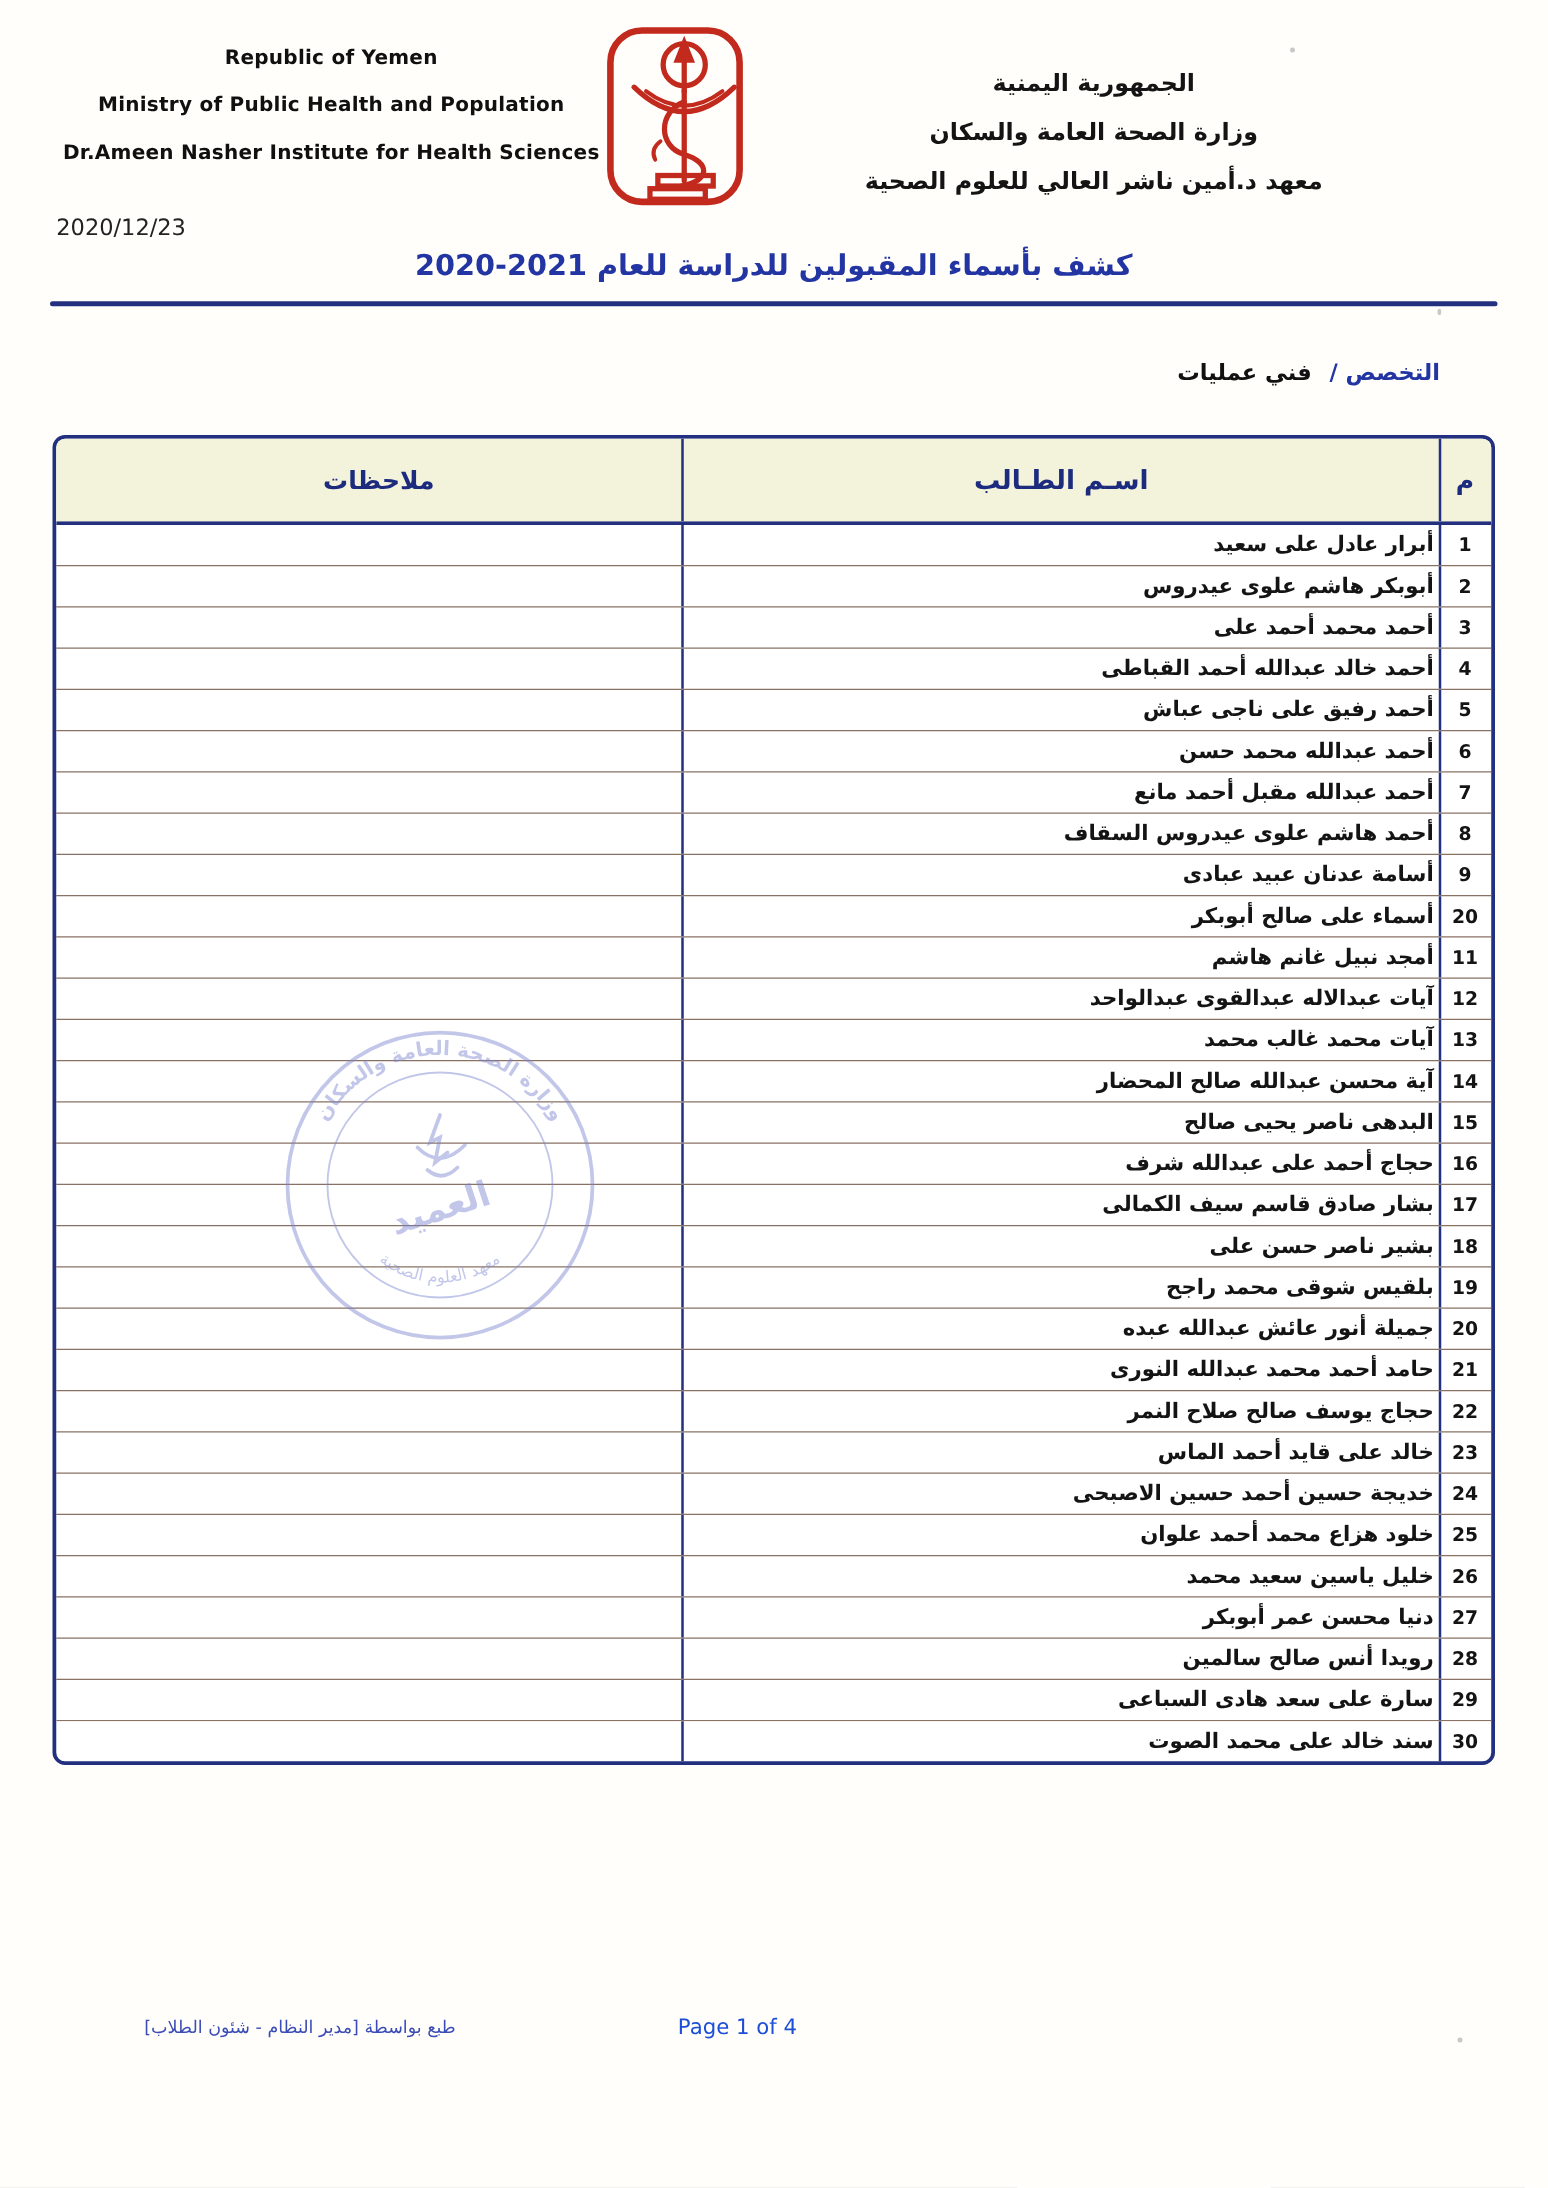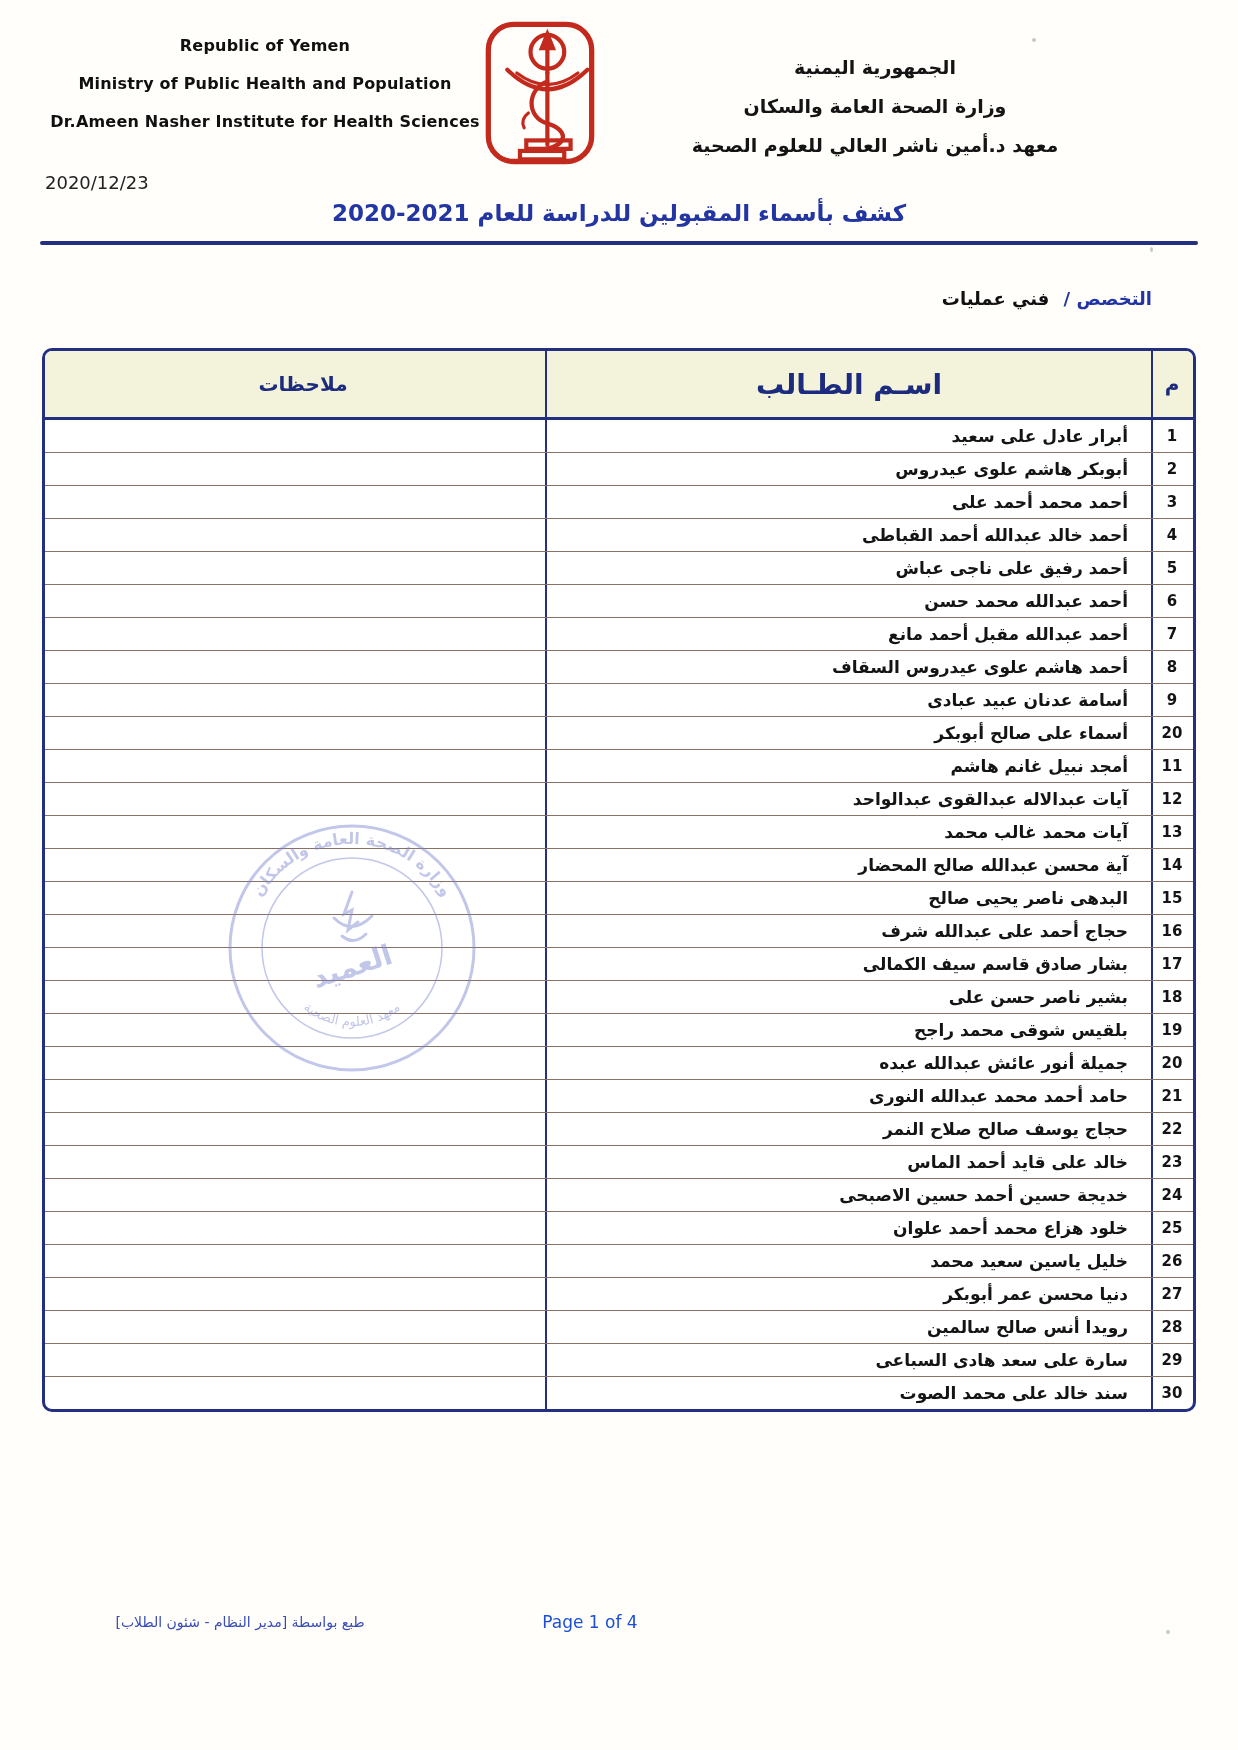--- a/index.html
+++ b/index.html
@@ -33,23 +33,23 @@
 
   
   .accept-table {
     position:absolute; left:42px; top:348px; width:1148px;
     border:3px solid #22307f; border-radius:10px; background:#fff;
   }
   .thead { display:flex; height:66px; background:#f3f2da; border-bottom:3px solid #22307f; border-radius:7px 7px 0 0; }
   .thead .cell { color:#1c2b7e; font-weight:bold; }
   .cell { box-sizing:border-box; display:flex; align-items:center; }
   .cell.notes { width:500px; justify-content:center;padding-left:16px; }
-  .cell.name  { width:608px; border-left:2px solid #22307f; border-right:2px solid #22307f; direction:rtl; padding-right:23px; }
+  .cell.name  { width:608px; border-left:2px solid #22307f; border-right:2px solid #22307f; direction:rtl; padding-right:4px; }
   .cell.num   { width:38px; justify-content:center; }
-  .thead .cell.name { justify-content:center; padding-right:0; font-size:28px; }
+  .thead .cell.name { justify-content:center; padding-right:0; font-size:21px; }
   .thead .cell.notes { font-size:20px; }
   .thead .cell.num { font-size:20px; }
 
   .tbody .trow { display:flex; height:32px; border-top:1px solid rgba(104,74,58,0.78); }
   .tbody .trow:first-child { border-top:none; }
   .tbody .cell.name { font-size:17px; font-weight:bold; color:#141414; }
   .tbody .cell.num  { font-size:15px; font-weight:bold; color:#141414; }
   .tbody .trow:last-child { border-radius:0 0 7px 7px; }
 
   

